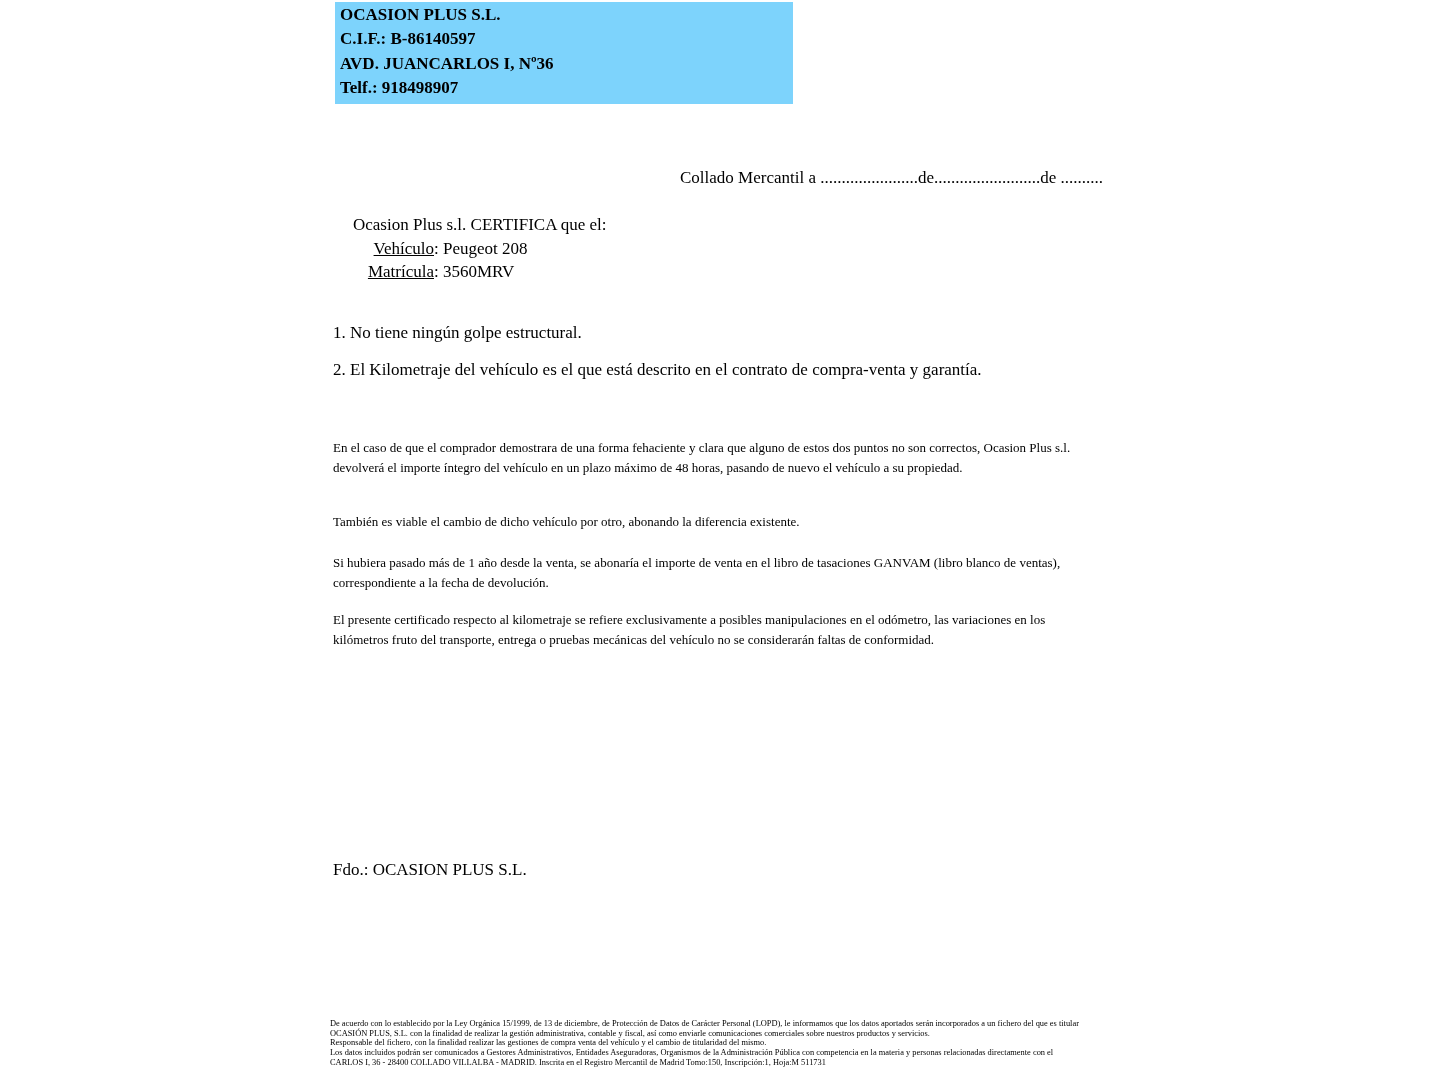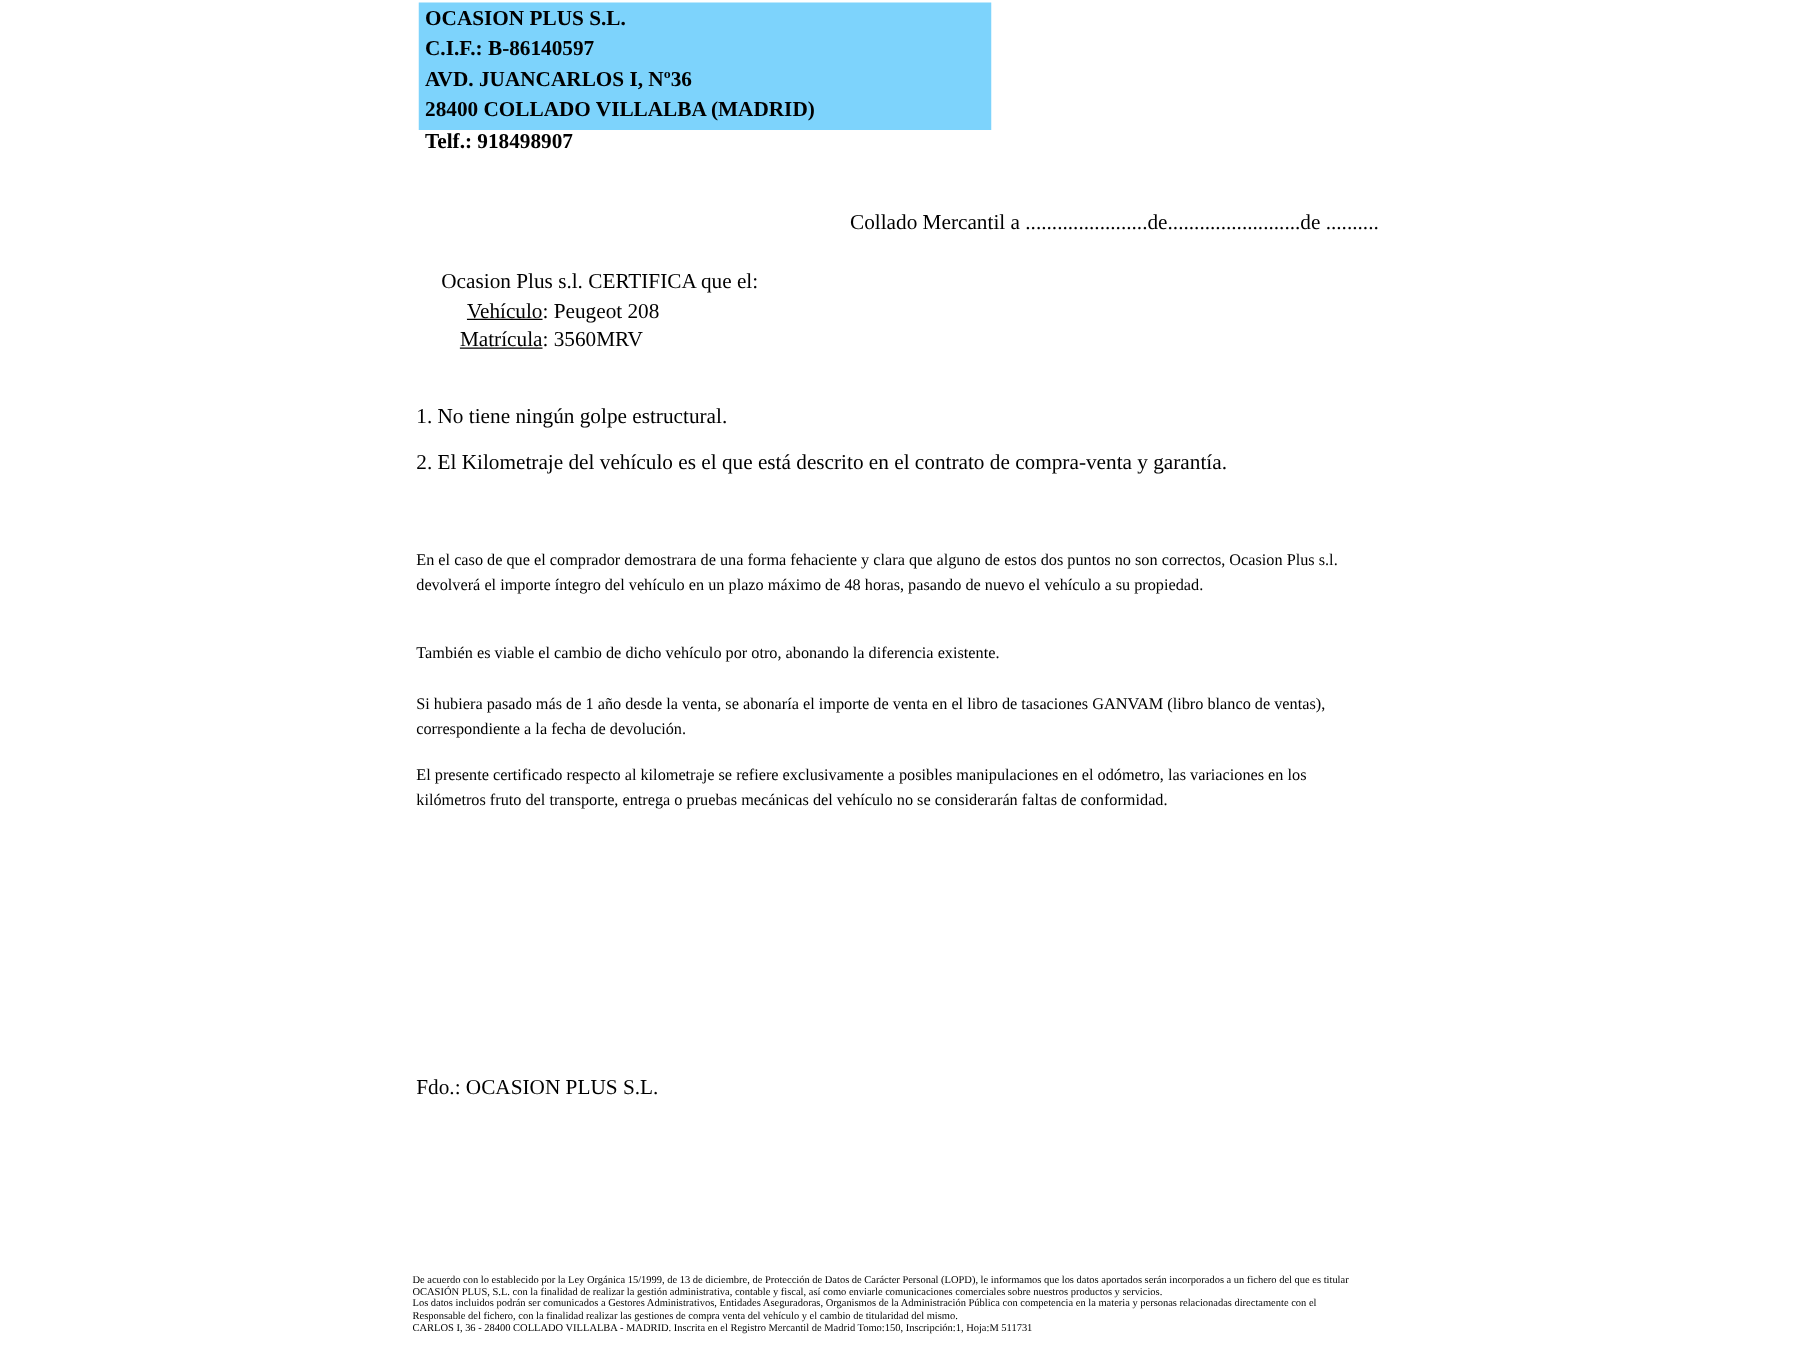--- a/index.html
+++ b/index.html
@@ -105,21 +105,20 @@
 </style>
 </head>
 <body>
 
 <div class="page">
 
   <div class="company-box">
     <div class="hline">OCASION PLUS S.L.</div>
     <div class="hline">C.I.F.: B-86140597</div>
     <div class="hline">AVD. JUANCARLOS I, Nº36</div>
-    <div class="hline">28400 COLLADO VILLALBA (MADRID)</div>
     <div class="hline">Telf.: 918498907</div>
   </div>
 
   <div class="date-line">Collado Mercantil a .......................de.........................de ..........</div>
 
   <div class="certify">
     <div class="row">Ocasion Plus s.l. CERTIFICA que el:</div>
     <div class="row">
       <span class="flabel">Vehículo</span><span>: Peugeot 208</span>
     </div>
@@ -134,18 +133,18 @@
   <p class="bodypara para-1">En el caso de que el comprador demostrara de una forma fehaciente y clara que alguno de estos dos puntos no son correctos, Ocasion Plus s.l. devolverá el importe íntegro del vehículo en un plazo máximo de 48 horas, pasando de nuevo el vehículo a su propiedad.</p>
   <p class="bodypara para-2">También es viable el cambio de dicho vehículo por otro, abonando la diferencia existente.</p>
   <p class="bodypara para-3">Si hubiera pasado más de 1 año desde la venta, se abonaría el importe de venta en el libro de tasaciones GANVAM (libro blanco de ventas), correspondiente a la fecha de devolución.</p>
   <p class="bodypara para-4">El presente certificado respecto al kilometraje se refiere exclusivamente a posibles manipulaciones en el odómetro, las variaciones en los kilómetros fruto del transporte, entrega o pruebas mecánicas del vehículo no se considerarán faltas de conformidad.</p>
 
   <div class="signature">Fdo.: OCASION PLUS S.L.</div>
 
   <div class="legal">
     <div class="lline">De acuerdo con lo establecido por la Ley Orgánica 15/1999, de 13 de diciembre, de Protección de Datos de Carácter Personal (LOPD), le informamos que los datos aportados serán incorporados a un fichero del que es titular</div>
     <div class="lline">OCASIÓN PLUS, S.L. con la finalidad de realizar la gestión administrativa, contable y fiscal, así como enviarle comunicaciones comerciales sobre nuestros productos y servicios.</div>
+    <div class="lline">Responsable del fichero, con la finalidad realizar las gestiones de compra venta del vehículo y el cambio de titularidad del mismo.</div>
     <div class="lline">Los datos incluidos podrán ser comunicados a Gestores Administrativos, Entidades Aseguradoras, Organismos de la Administración Pública con competencia en la materia y personas relacionadas directamente con el</div>
-    <div class="lline">Responsable del fichero, con la finalidad realizar las gestiones de compra venta del vehículo y el cambio de titularidad del mismo.</div>
     <div class="lline">CARLOS I, 36 - 28400 COLLADO VILLALBA - MADRID. Inscrita en el Registro Mercantil de Madrid Tomo:150, Inscripción:1, Hoja:M 511731</div>
   </div>
 
 </div>
 
 </body></html>

